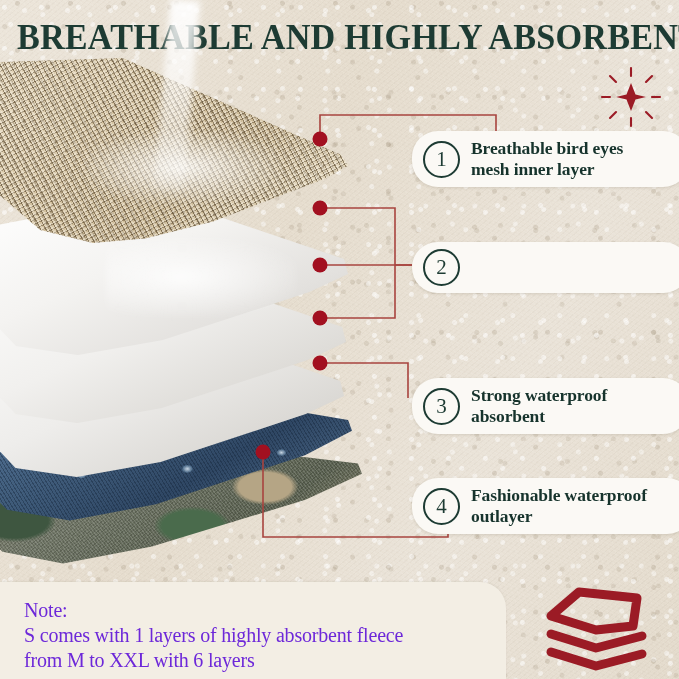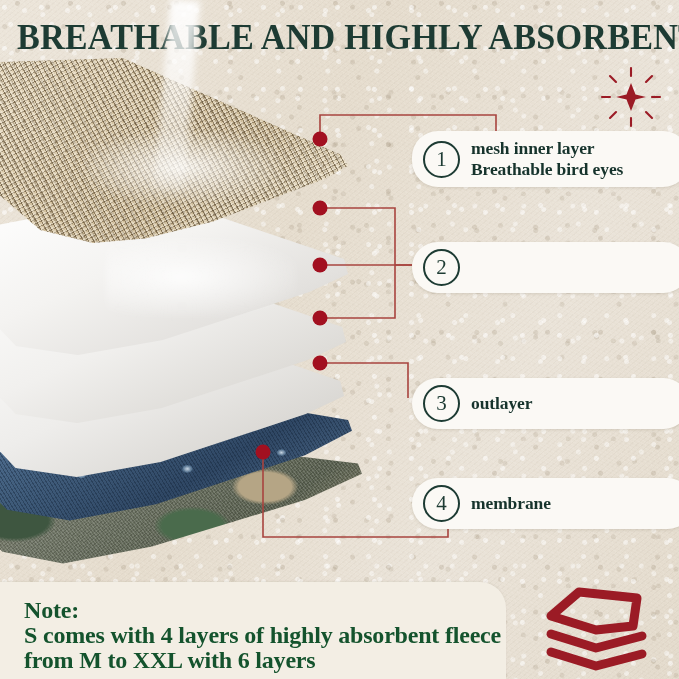--- a/index.html
+++ b/index.html
@@ -173,22 +173,22 @@
 
   
   .note-panel{
     position:absolute;left:0;top:582px;width:506px;height:97px;
     background:#f3eee4;
     border-top-right-radius:26px;
     box-shadow:0 -1px 2px rgba(120,108,90,.10);
   }
   .note-inner{padding:16px 0 0 24px;}
   .note-line{
-    color:#14532d;font-family:"Liberation Serif", serif;
-    font-weight:bold;font-size:24px;line-height:25px;letter-spacing:-.2px;
+    color:#6d28d9;font-family:"Liberation Serif", serif;
+    font-weight:normal;font-size:20px;line-height:25px;letter-spacing:-.2px;
     white-space:nowrap;
   }
   .layers-icon{position:absolute;left:541px;top:584px;width:116px;height:92px;}
 </style>
 </head>
 <body>
 
 <div id="page">
 
   <div class="bg-texture"></div>
@@ -243,49 +243,51 @@
       <circle cx="320" cy="265" r="7.5"></circle>
       <circle cx="320" cy="318" r="7.5"></circle>
       <circle cx="320" cy="363" r="7.5"></circle>
       <circle cx="263" cy="452" r="7.5"></circle>
     </g>
   </svg>
 
   <div class="pill" style="left:412px;top:131px;width:248px;">
     <div class="num">1</div>
     <div class="txt">
+      <div>Breathable bird eyes</div>
       <div>mesh inner layer</div>
-      <div>Breathable bird eyes</div>
     </div>
   </div>
 
   <div class="pill" style="left:412px;top:242px;width:248px;">
     <div class="num">2</div>
     <div class="txt">
     </div>
   </div>
 
   <div class="pill" style="left:412px;top:378px;width:248px;">
     <div class="num">3</div>
     <div class="txt">
-      <div>outlayer</div>
+      <div>Strong waterproof</div>
+      <div>absorbent</div>
     </div>
   </div>
 
   <div class="pill" style="left:412px;top:478px;width:252px;">
     <div class="num">4</div>
     <div class="txt">
-      <div>membrane</div>
+      <div>Fashionable waterproof</div>
+      <div>outlayer</div>
     </div>
   </div>
 
   <div class="note-panel">
     <div class="note-inner">
       <div class="note-line">Note:</div>
-      <div class="note-line">S comes with 4 layers of highly absorbent fleece</div>
+      <div class="note-line">S comes with 1 layers of highly absorbent fleece</div>
       <div class="note-line">from M to XXL with 6 layers</div>
     </div>
   </div>
 
   <svg class="layers-icon" viewBox="0 0 116 92">
     <g fill="none" stroke="#9b1b25" stroke-width="9" stroke-linejoin="round" stroke-linecap="round">
       <path d="M38 8 L96 14 L92 42 L55 46 L10 32 Z"></path>
       <path d="M10 50 L55 64 L101 52"></path>
       <path d="M10 68 L55 82 L101 70"></path>
     </g>

